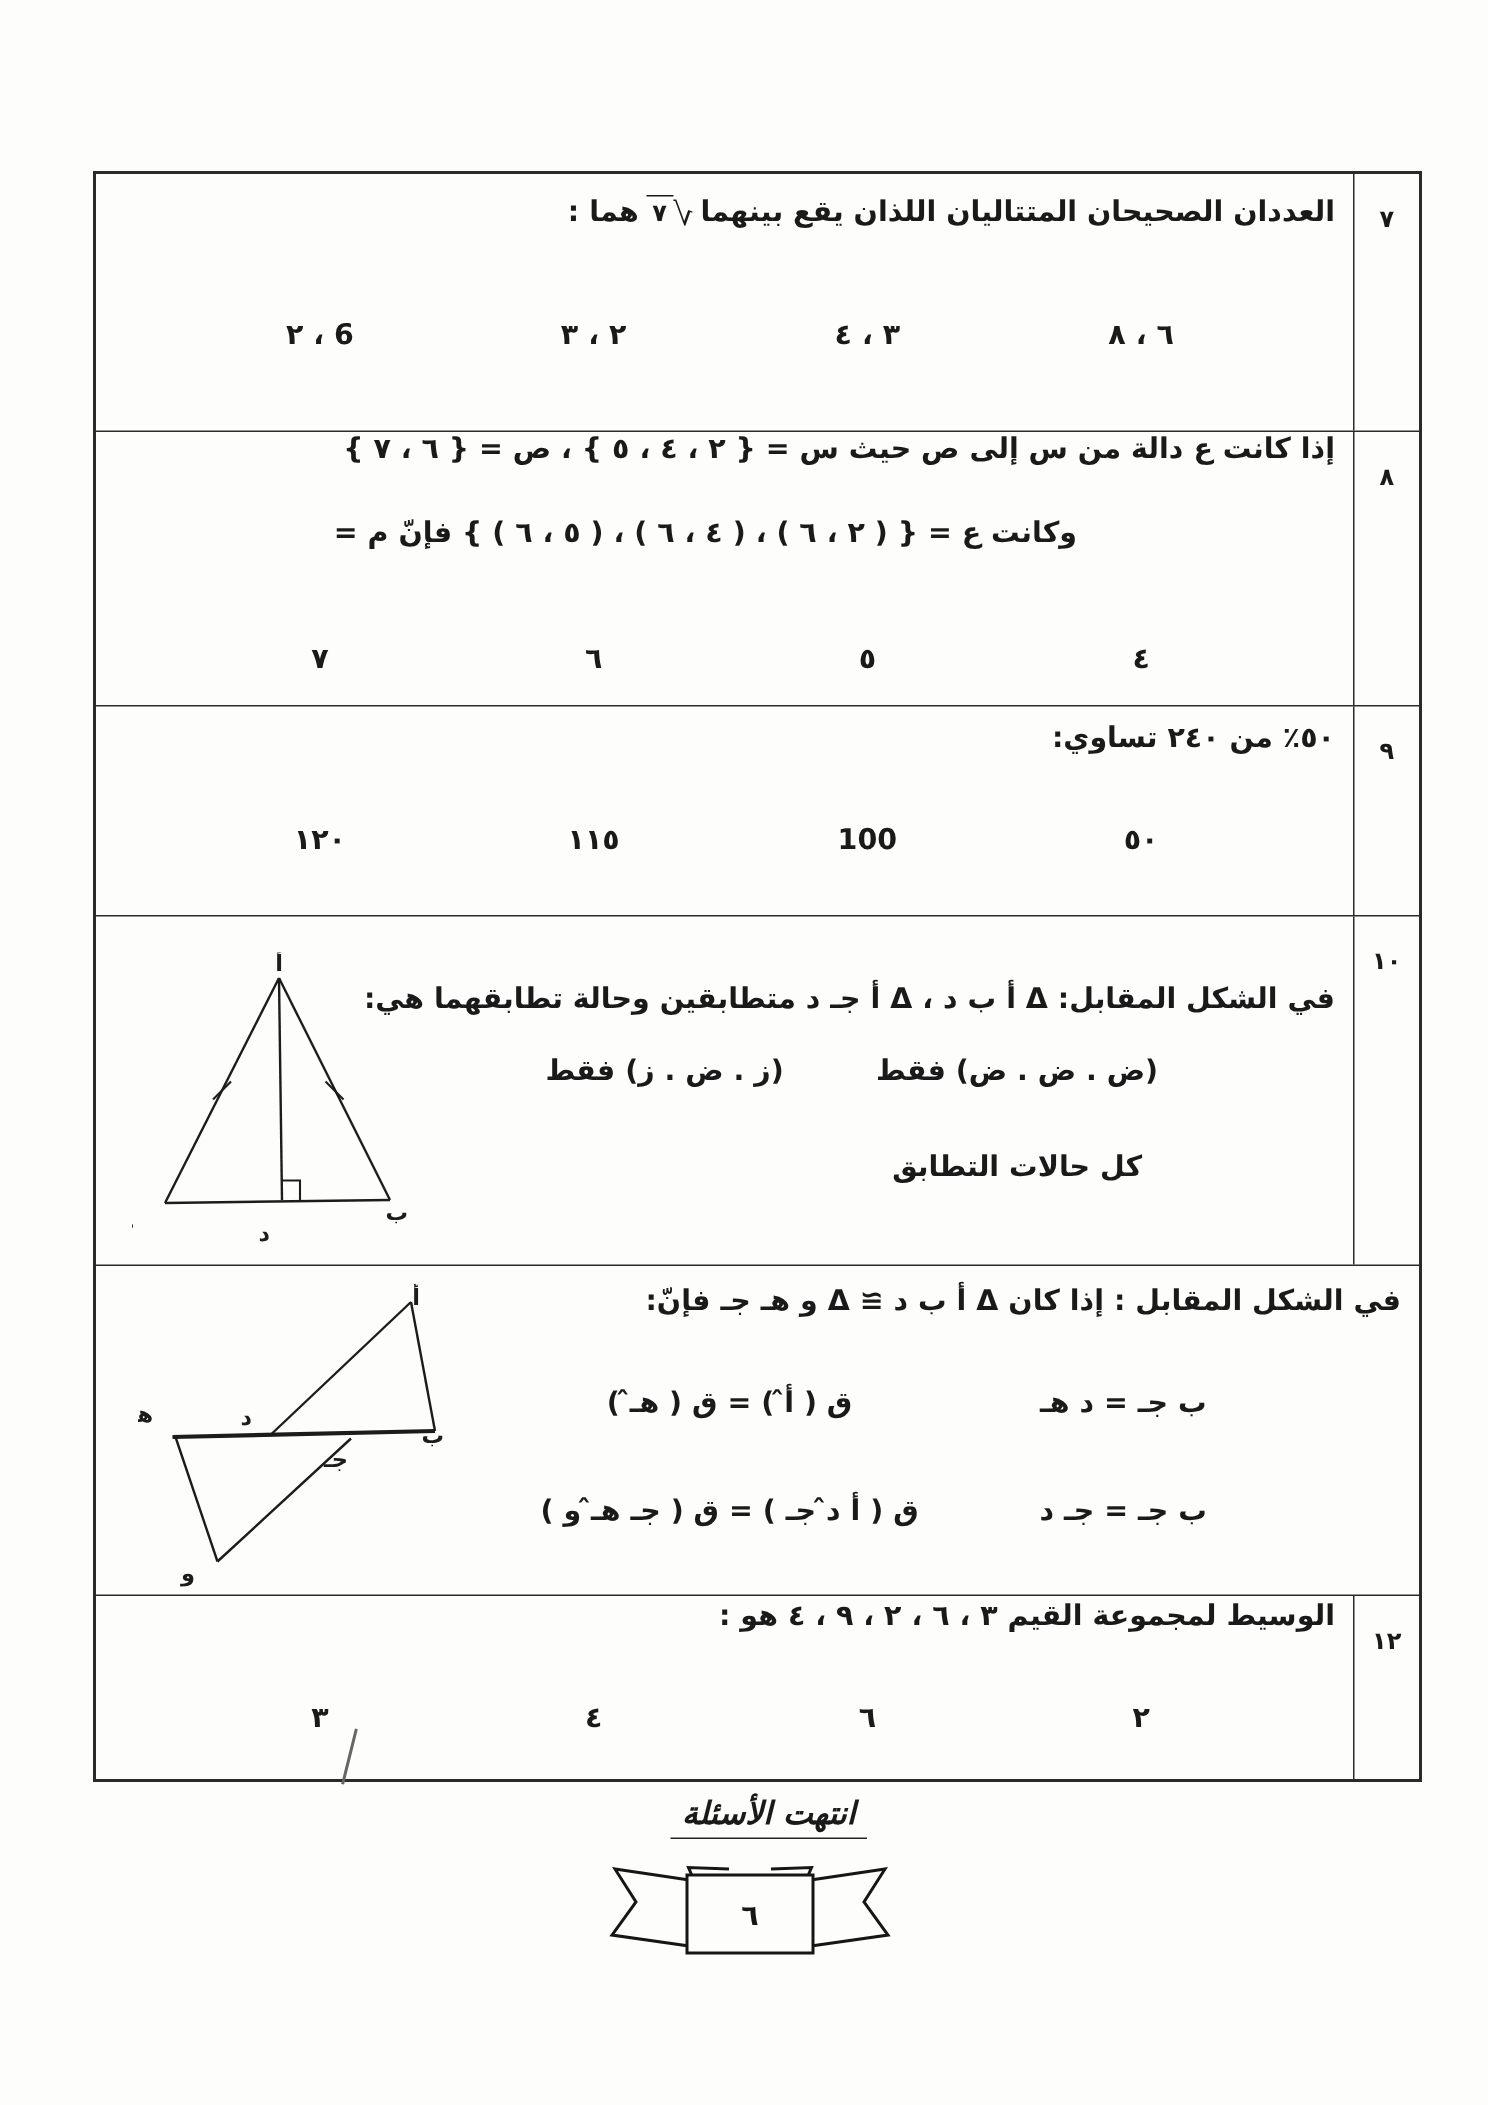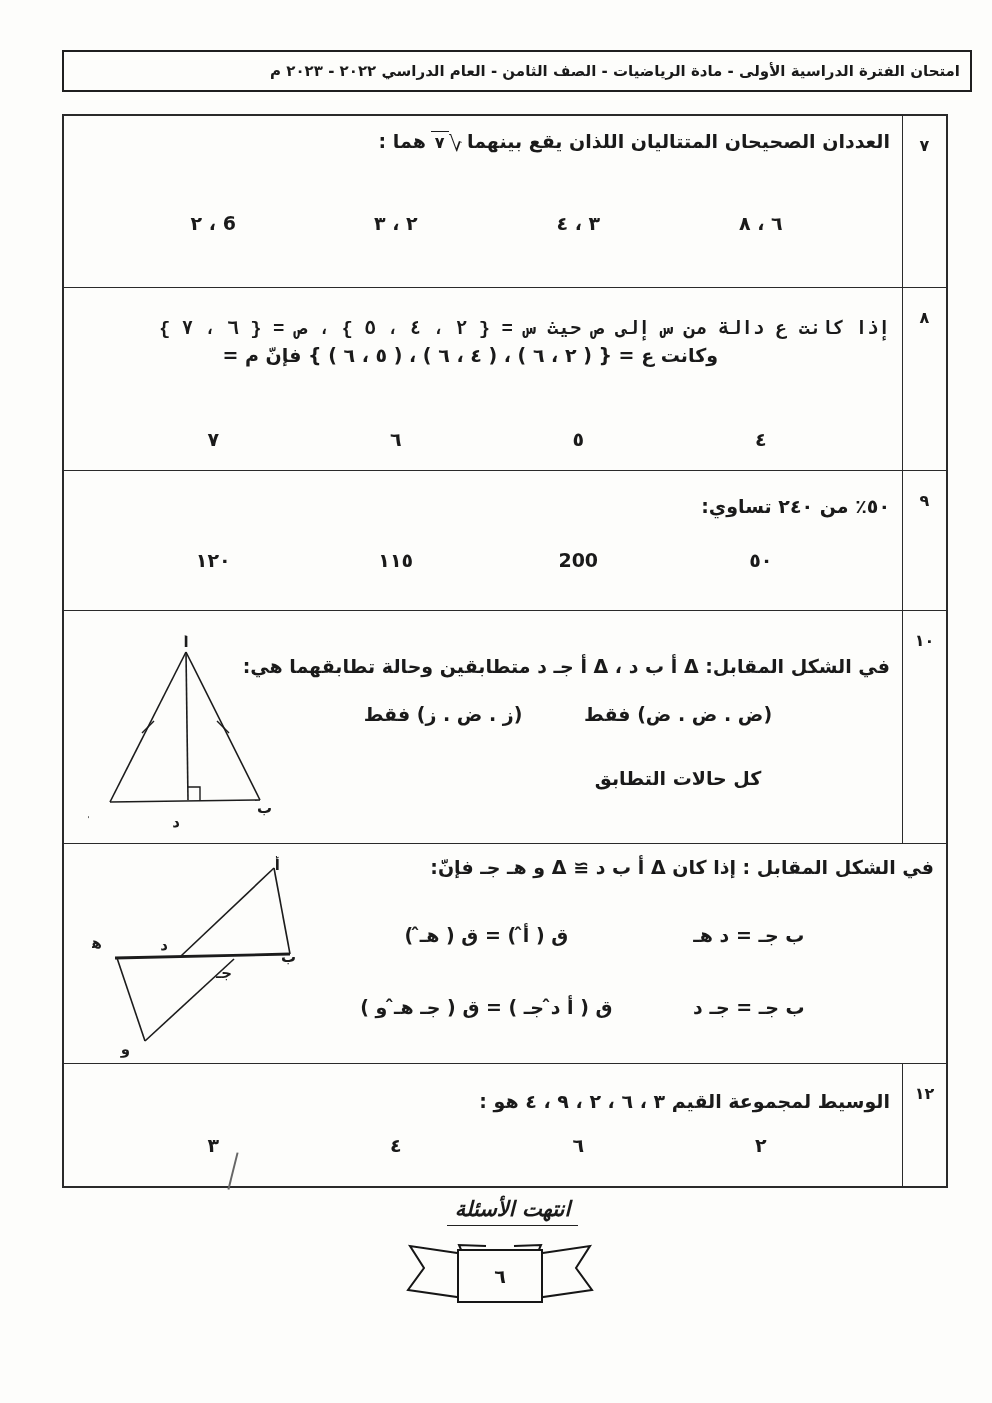--- a/index.html
+++ b/index.html
@@ -56,23 +56,20 @@
   .end-text span{border-bottom:1.6px solid #222;padding:0 8px 4px;}
   .ribbon{position:absolute;left:402px;top:1240px;}
   .ribbon polygon,.ribbon rect,.ribbon polyline{stroke:#161616;stroke-width:2;fill:#fdfdfb;}
   .ribbon text{font-size:19px;font-weight:700;fill:#161616;}
 </style>
 </head>
 <body>
 
 <div class="page">
 
-  <div class="header-box">
-    <span>امتحان الفترة الدراسية الأولى - مادة الرياضيات - الصف الثامن - العام الدراسي ٢٠٢٢ - ٢٠٢٣ م</span>
-  </div>
 
   <div class="exam">
 
     <div class="row" style="height:172px;">
       <div class="qnum">٧</div>
       <div class="qbody">
         <div class="qtitle" style="top:14px;">
           <span>العددان الصحيحان المتتاليان اللذان يقع بينهما</span><span class="sqrt"><span class="sign">√</span><span class="rad">٧</span></span><span>هما :</span>
         </div>
         <div class="opts4" style="top:96px;">
@@ -80,38 +77,38 @@
           <div class="opt">٣ ، ٤</div>
           <div class="opt">٢ ، ٣</div>
           <div class="opt">6 ، ٢</div>
         </div>
       </div>
     </div>
 
     <div class="row" style="height:183px;">
       <div class="qnum">٨</div>
       <div class="qbody">
-        <div class="qtitle" style="top:28px;font-family:Liberation Mono, monospace;">إذا كانت ع دالة من س إلى ص حيث س = { ٢ ، ٤ ، ٥ } ، ص = { ٦ ، ٧ }</div>
+        <div class="qtitle" style="top:0;">إذا كانت ع دالة من س إلى ص حيث س = { ٢ ، ٤ ، ٥ } ، ص = { ٦ ، ٧ }</div>
         <div class="qtitle" style="top:56px;right:184px;">وكانت ع = { ( ٢ ، ٦ ) ، ( ٤ ، ٦ ) ، ( ٥ ، ٦ ) } فإنّ م =</div>
         <div class="opts4" style="top:140px;">
           <div class="opt">٤</div>
           <div class="opt">٥</div>
           <div class="opt">٦</div>
           <div class="opt">٧</div>
         </div>
       </div>
     </div>
 
     <div class="row" style="height:140px;">
       <div class="qnum">٩</div>
       <div class="qbody">
-        <div class="qtitle" style="top:10px;margin-top:14px;">٥٠٪ من ٢٤٠ تساوي:</div>
+        <div class="qtitle" style="top:10px;">٥٠٪ من ٢٤٠ تساوي:</div>
         <div class="opts4" style="top:78px;">
           <div class="opt">٥٠</div>
-          <div class="opt">200</div>
+          <div class="opt">100</div>
           <div class="opt">١١٥</div>
           <div class="opt">١٢٠</div>
         </div>
       </div>
     </div>
 
     <div class="row" style="height:233px;">
       <div class="qnum">١٠</div>
       <div class="qbody">
         <div class="qtitle" style="top:12px;margin-top:32px;">في الشكل المقابل: Δ أ ب د ، Δ أ جـ د  متطابقين وحالة تطابقهما هي:</div>
@@ -161,21 +158,21 @@
           <div class="opt">ق ( أ̂ ) = ق ( هـ̂ )</div>
           <div class="opt">ب جـ = جـ د</div>
           <div class="opt">ق ( أ د̂ جـ ) = ق ( جـ هـ̂ و )</div>
         </div>
       </div>
     </div>
 
     <div class="row last">
       <div class="qnum">١٢</div>
       <div class="qbody">
-        <div class="qtitle" style="top:26px;">الوسيط لمجموعة القيم ٣ ، ٦ ، ٢ ، ٩ ، ٤ هو :</div>
+        <div class="qtitle" style="top:2px;">الوسيط لمجموعة القيم ٣ ، ٦ ، ٢ ، ٩ ، ٤ هو :</div>
         <div class="opts4" style="top:70px;">
           <div class="opt">٢</div>
           <div class="opt">٦</div>
           <div class="opt">٤</div>
           <div class="opt">٣</div>
         </div>
         <div class="stray"></div>
       </div>
     </div>
 

